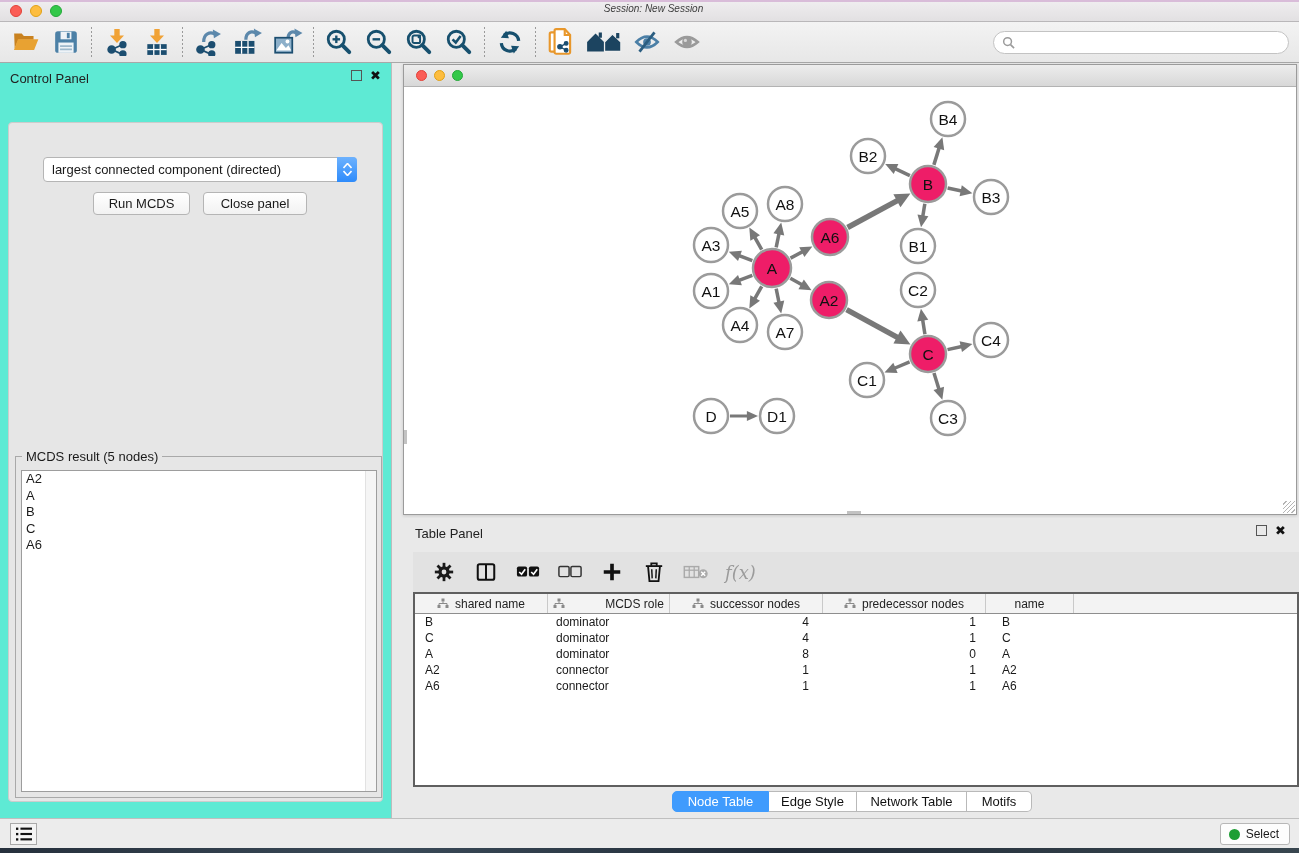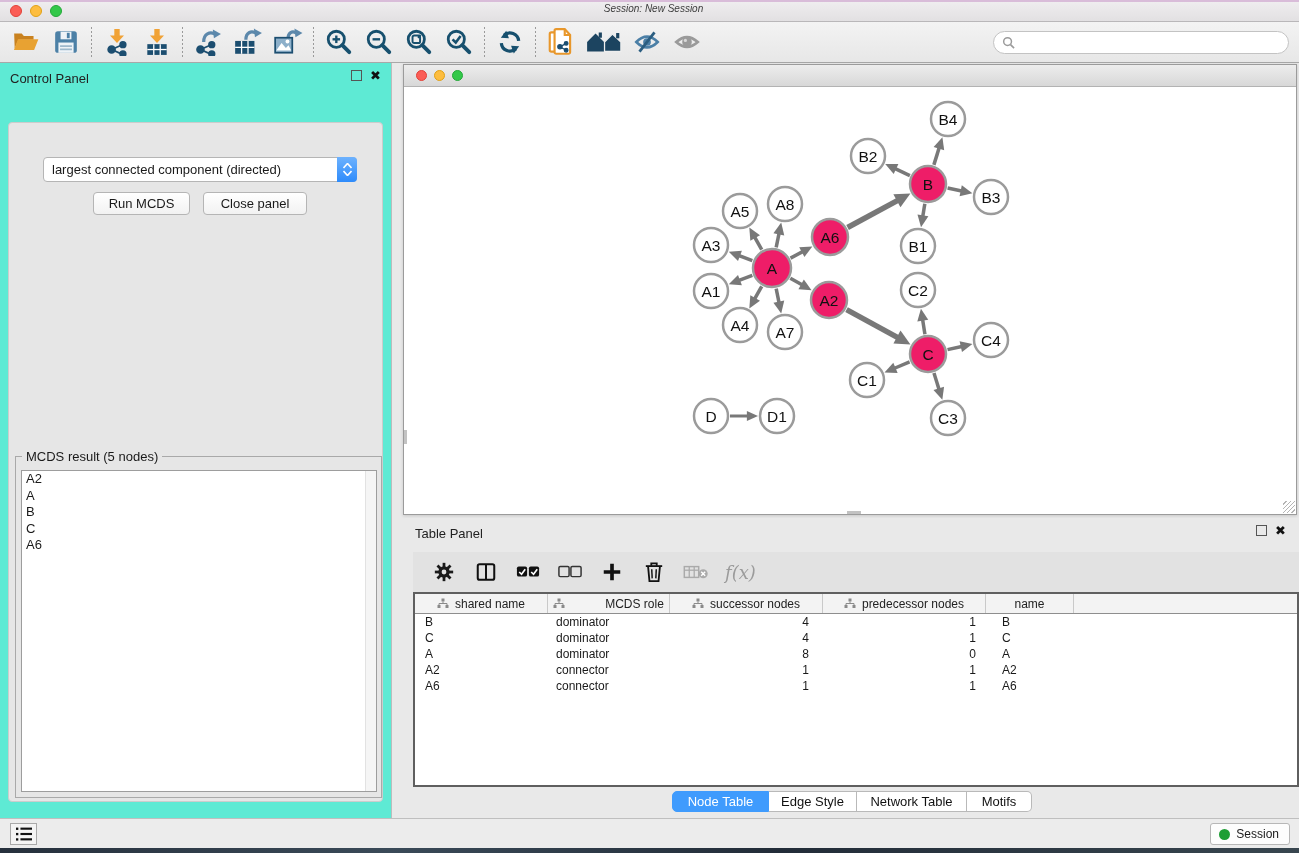--- a/index.html
+++ b/index.html
@@ -573,16 +573,16 @@
         </g>
       <g fill="#111">
           <rect x="1" y="1.8" width="2.6" height="2.6"></rect>
           <rect x="1" y="7.8" width="2.6" height="2.6"></rect>
           <rect x="1" y="13.8" width="2.6" height="2.6"></rect>
         </g>
     </svg>
   </div>
   <div class="membtn">
     <span class="memdot"></span>
-    <span>Session</span>
+    <span>Select</span>
   </div>
 </div>
 <div class="deskstrip"></div>
 
 </body></html>

